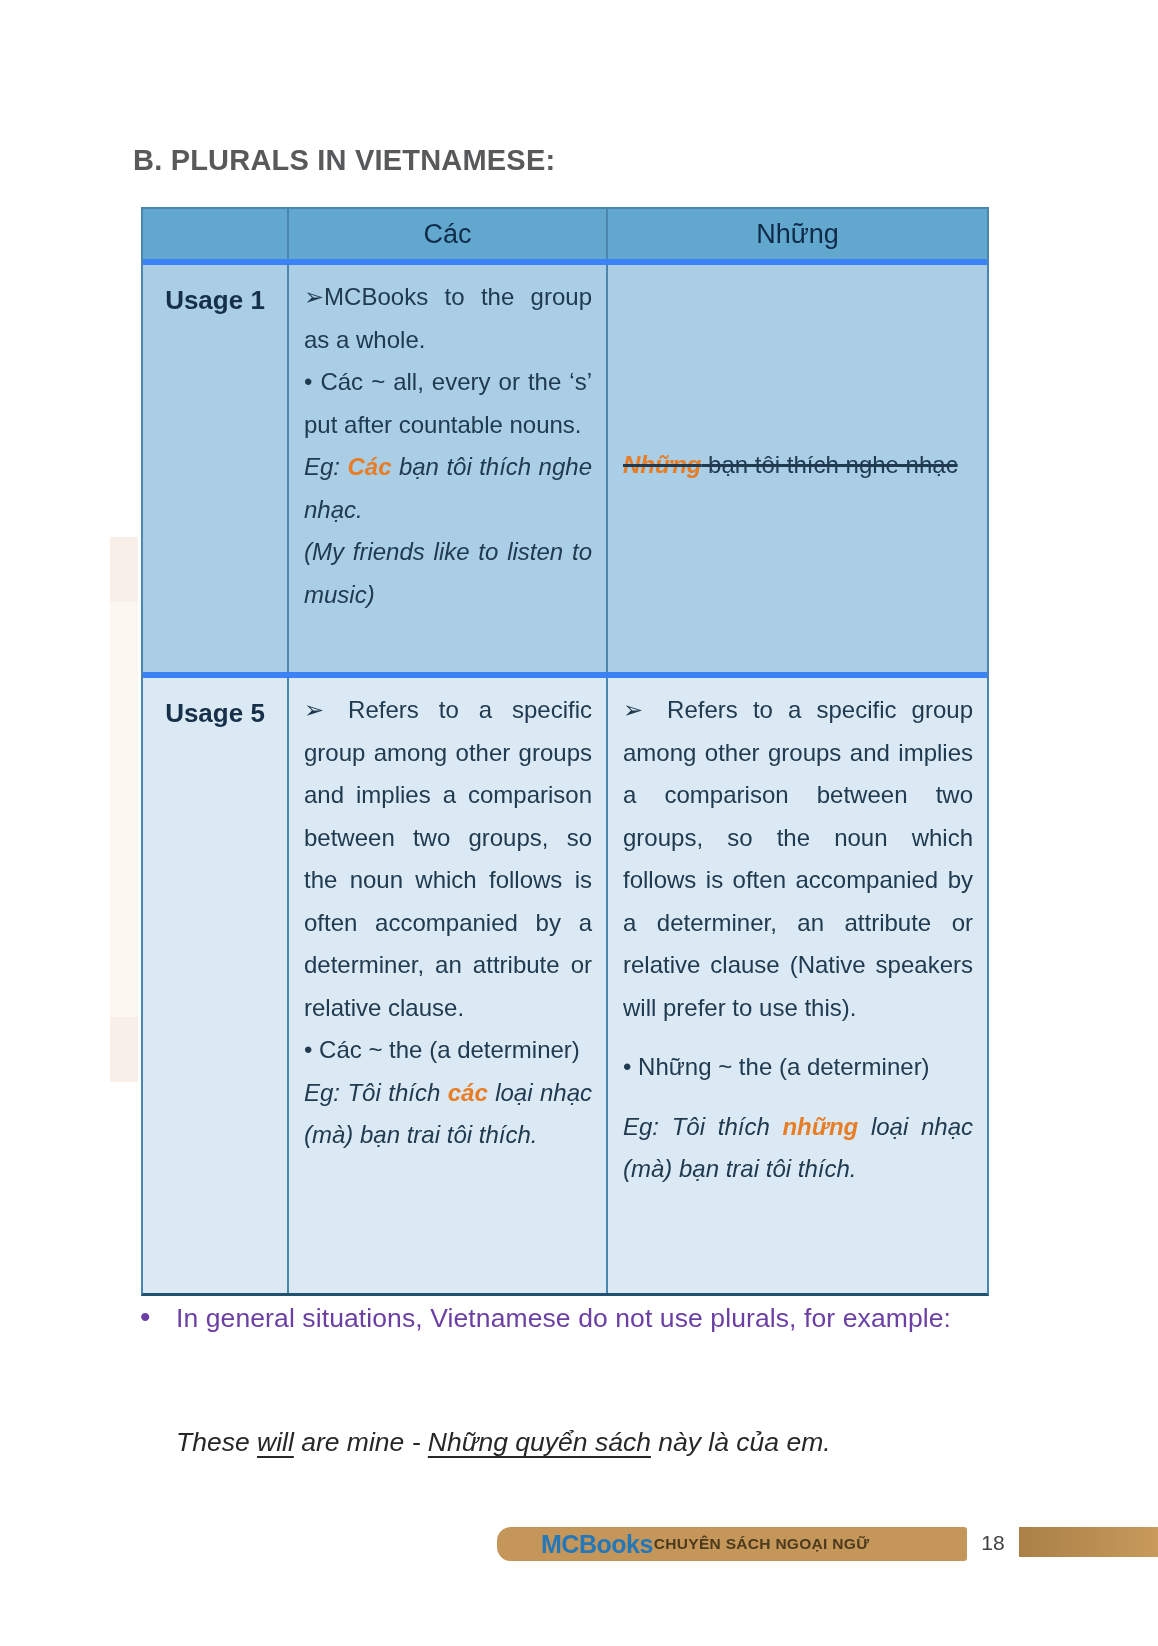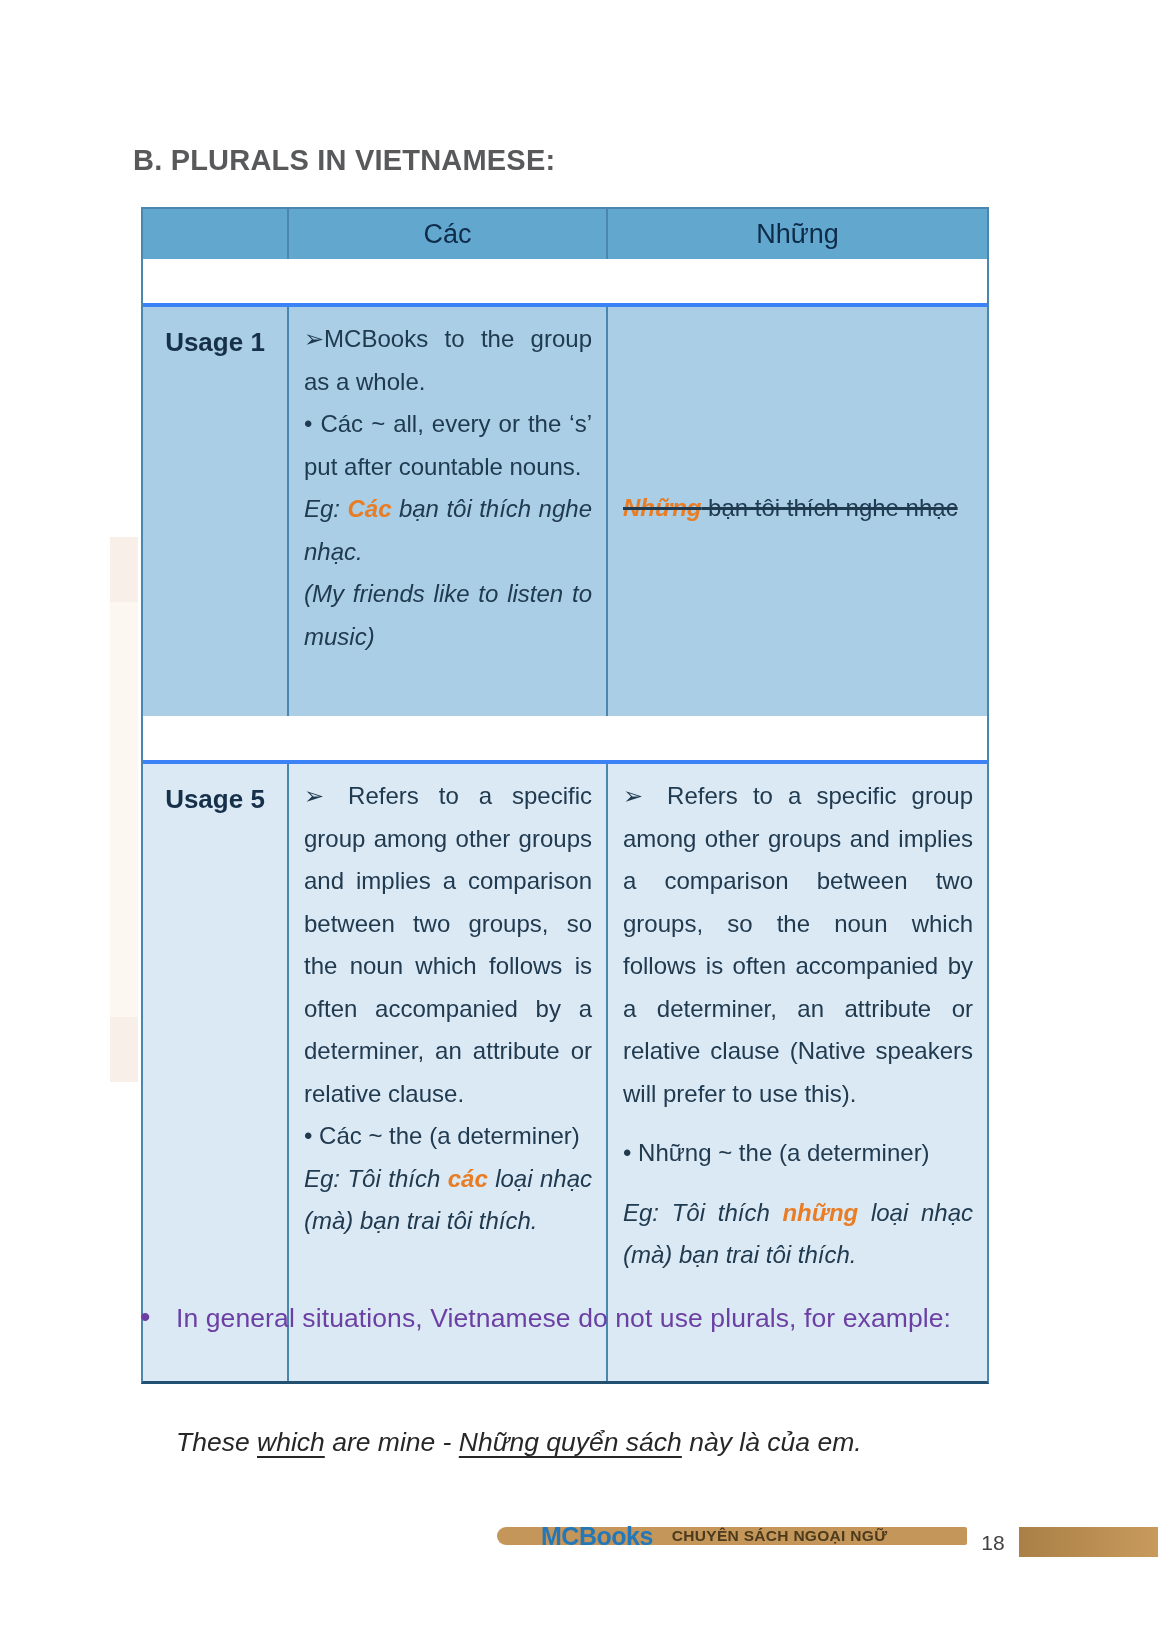--- a/index.html
+++ b/index.html
@@ -19,21 +19,21 @@
     position:absolute; left:133px; top:144px;
     font-size:29px; font-weight:bold; color:#58595b; letter-spacing:.2px;
   }
 
   
   .vtable {
     position:absolute; left:141px; top:207px; width:848px;
     border:2px solid #4a86ad; border-bottom:3px solid #215071;
   }
   .trow { display:grid; grid-template-columns:146px 319px 1fr; }
-  .trow + .trow { border-top:4px solid #3b82f6;margin-top:44px; }
+  .trow + .trow { border-top:6px solid #3b82f6; }
   .cell { border-right:2px solid #4a86ad; overflow:hidden; }
   .cell:last-child { border-right:none; }
 
   .thead { height:50px; background:#61a7ce; }
   .thead .cell {
     display:flex; align-items:center; justify-content:center;
     font-size:27px; color:#0f2b49;
   }
   .row-u1 { height:413px; background:#a9cee5; }
   .row-u2 { height:621px; background:#dbe9f4; }
@@ -65,23 +65,23 @@
     font-size:26.5px; color:#6b3fa3; letter-spacing:.1px;
   }
   .example-line {
     position:absolute; left:176px;
     font-size:26.5px; font-style:italic; color:#272727;
   }
   .ex1 { top:1366px; } .ex2 { top:1427px; }
 
   
   .footer-bar {
-    position:absolute; left:497px; top:1527px; width:470px; height:18px;
+    position:absolute; left:497px; top:1527px; width:470px; height:34px;
     background:#c49659; border-radius:14px 3px 3px 14px;
-    display:flex; align-items:center; padding-left:44px; gap:19px;
+    display:flex; align-items:center; padding-left:44px; gap:1px;
   }
   .logo { font-size:25px; font-weight:bold; color:#2478b9; letter-spacing:-0.5px; }
   .tagline { font-size:15.5px; font-weight:bold; color:#4c3a1d; letter-spacing:.3px; }
   .page-num {
     position:absolute; left:967px; top:1531px; width:52px; height:26px;
     text-align:center; font-size:21px; color:#414042;
   }
   .footer-bar-right {
     position:absolute; left:1019px; top:1527px; width:139px; height:30px;
     background:linear-gradient(90deg,#aa8047,#c89a5c);
@@ -127,21 +127,21 @@
           <div class="para"><span>➢ Refers to a specific group among other groups and implies a comparison between two groups, so the noun which follows is often accompanied by  a determiner,  an attribute or relative clause (Native speakers will prefer to use this).</span></div>
           <div class="para spaced"><span>• Những ~ the (a determiner)</span></div>
           <div class="para spaced"><span class="it">Eg: Tôi thích </span><span class="orange">những</span><span class="it"> loại nhạc (mà) bạn trai tôi thích.</span></div>
         </div>
     </div>
   </div>
 
   <div class="note-bullet">•</div>
   <div class="note-intro">In general situations, Vietnamese do not use plurals, for example:</div>
   <div class="example-line ex2">
-      <div class="para"><span class="it">These </span><span class="it ul">which</span><span class="it"> are mine - </span><span class="it ul">Những quyển sách</span><span class="it"> này là của em.</span></div>
+      <div class="para"><span class="it">These </span><span class="it ul">will</span><span class="it"> are mine - </span><span class="it ul">Những quyển sách</span><span class="it"> này là của em.</span></div>
     </div>
 
   <div class="footer-bar">
     <span class="logo">MCBooks</span>
     <span class="tagline">CHUYÊN SÁCH NGOẠI NGỮ</span>
   </div>
   <div class="page-num">18</div>
   <div class="footer-bar-right"></div>
 
 </div>

